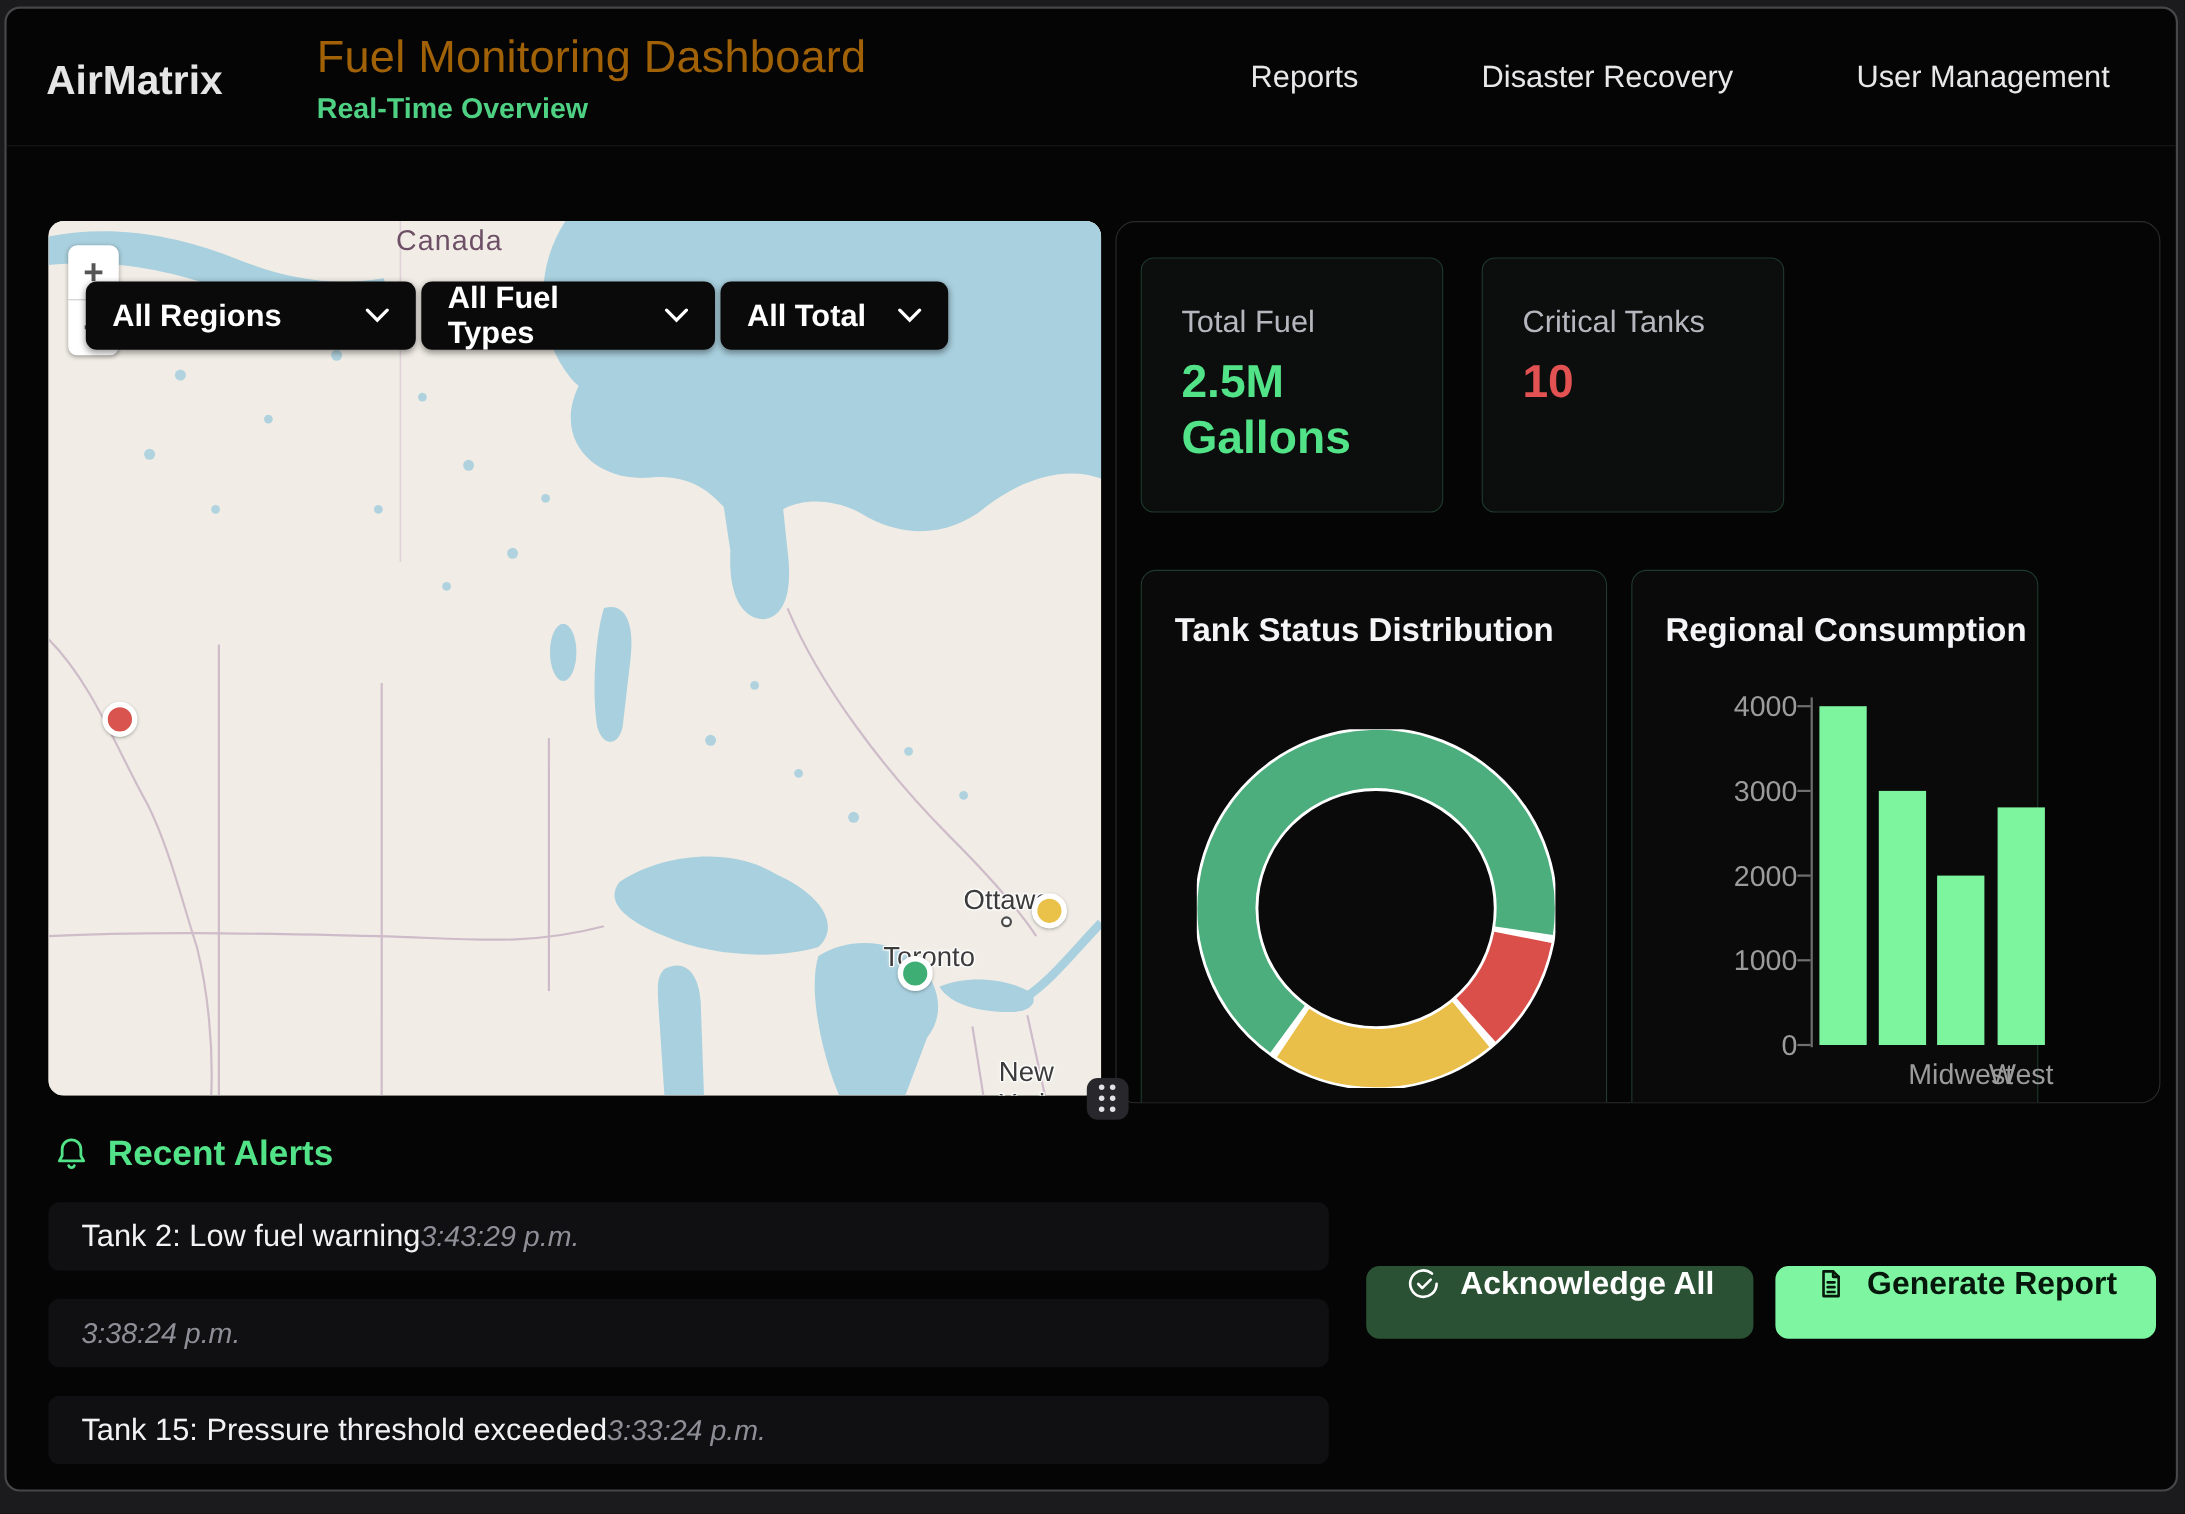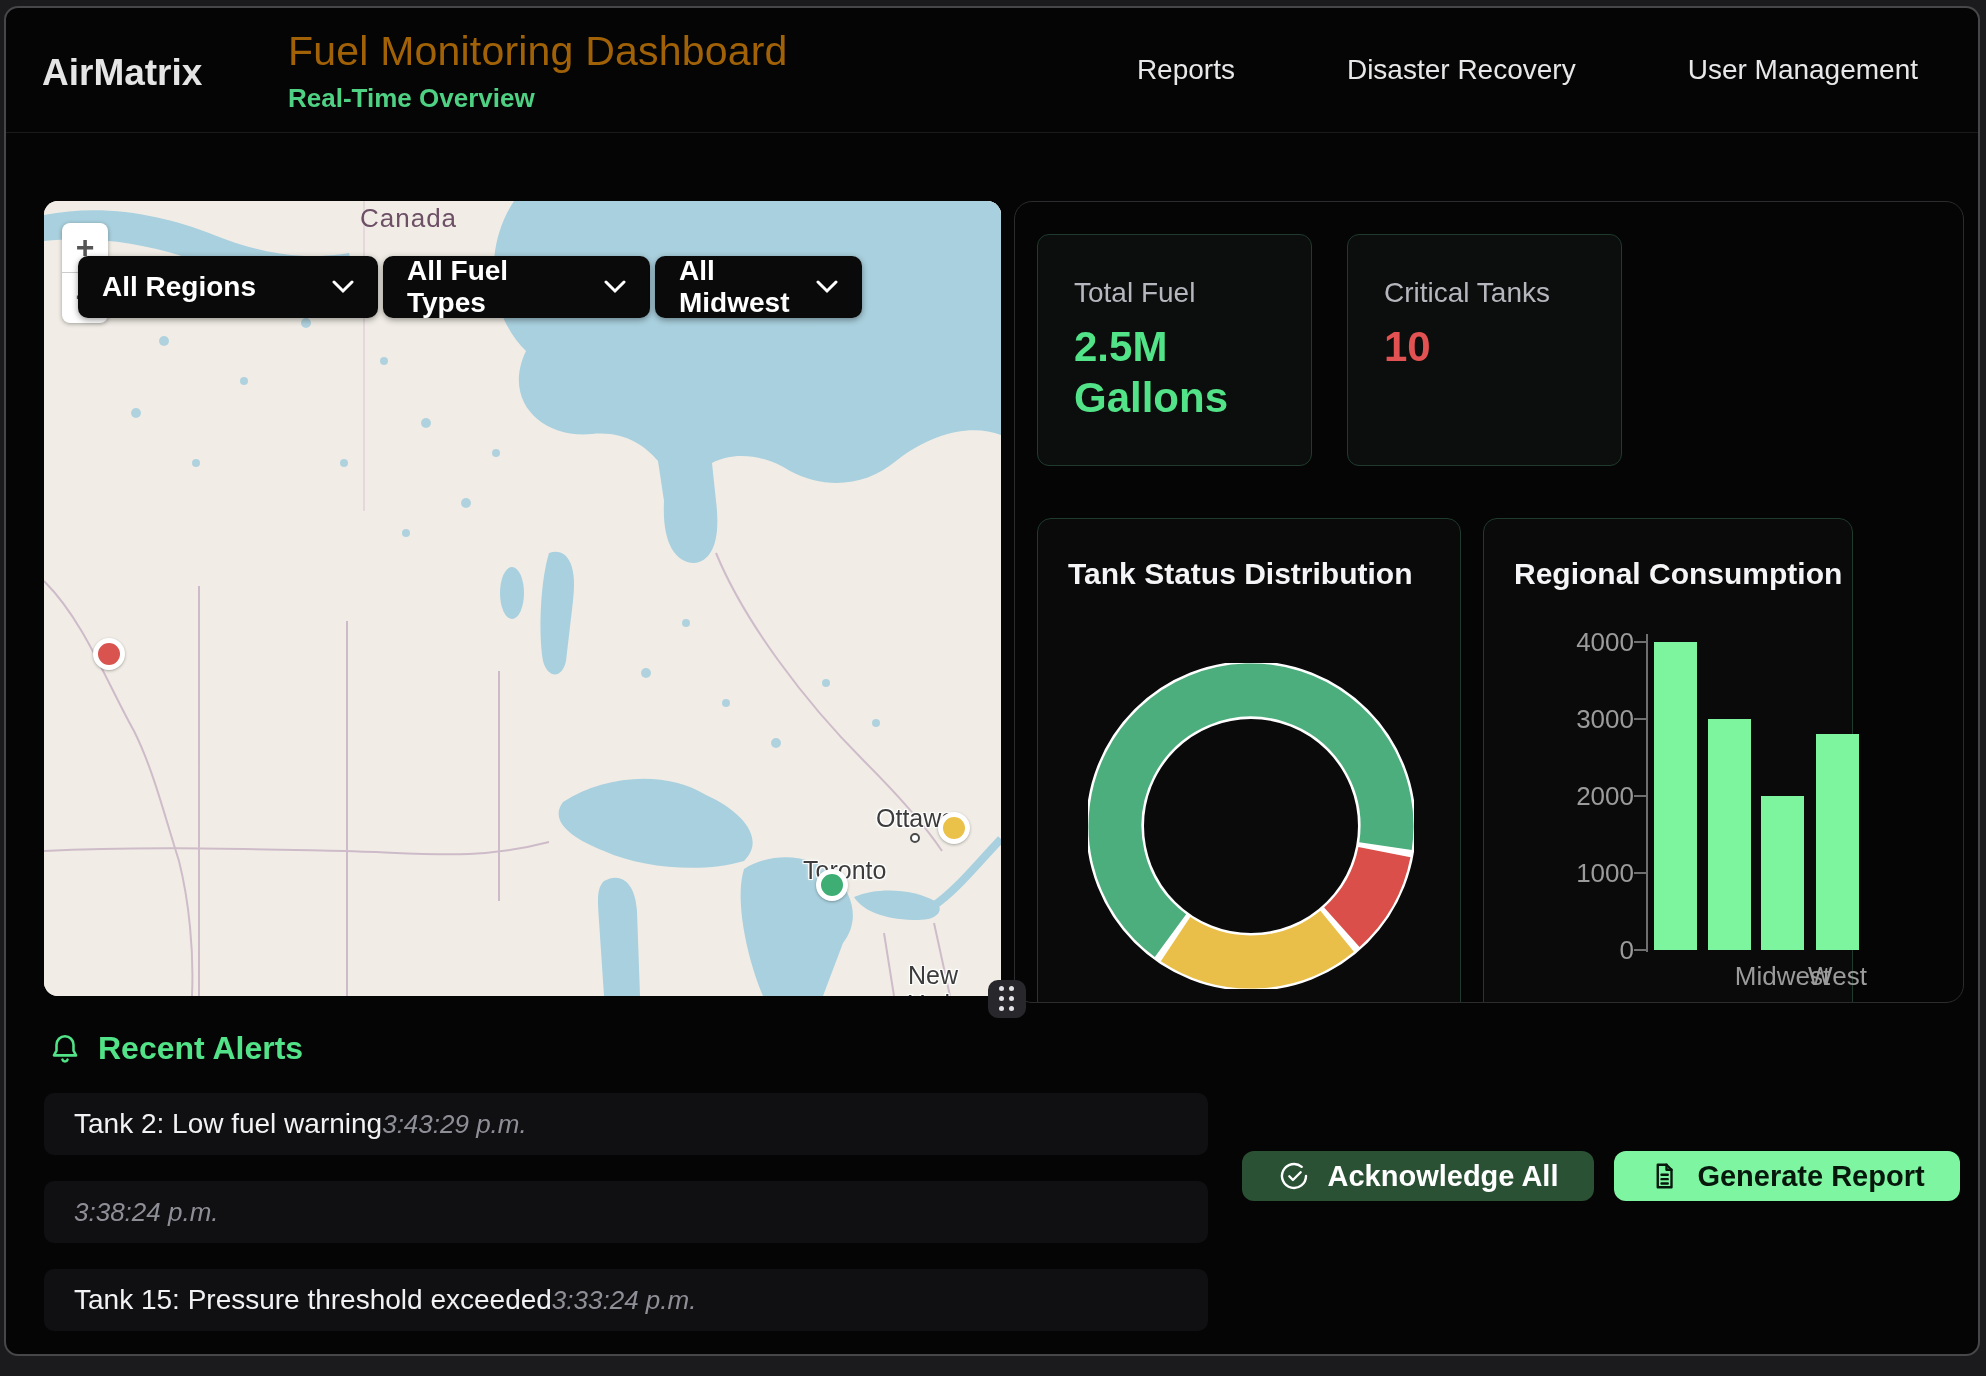--- a/index.html
+++ b/index.html
@@ -68,22 +68,22 @@
   .xlabel { position:absolute; top:442px; width:140px; text-align:center; font-size:26px; color:#9b9b9b; }
 
   
   .alerts-head { position:absolute; left:42px; top:1022px; display:flex; align-items:center; gap:16px; }
   .alerts-title { font-size:32px; font-weight:bold; color:#52e388; }
   .alert-row { position:absolute; left:38px; width:1164px; height:62px; background:#101013;
     border-radius:10px; display:flex; align-items:center; 
     padding:0 30px; cursor:pointer; }
   .alert-msg { font-size:28px; color:#f2f2f4; }
   .alert-time { font-size:26px; color:#8e8e96;font-style:italic; }
-  .btn { position:absolute; top:1143px; height:50px; border-radius:12px; display:flex;
-    align-items:center; justify-content:center; gap:18px; font-size:29px; font-weight:bold;
+  .btn { position:absolute; top:1143px; height:66px; border-radius:12px; display:flex;
+    align-items:flex-start; justify-content:center; gap:18px; font-size:29px; font-weight:bold;
     cursor:pointer; border:none; }
   .btn-ack { left:1236px; width:352px; background:#2a5134; color:#fff; }
   .btn-gen { left:1608px; width:346px; background:#7ef5a1; color:#06170c; }
 </style>
 </head>
 <body>
 
 <div class="app">
 
   <div class="header">
@@ -178,21 +178,21 @@
             <path d="M2 2 L11 11 L20 2" stroke="#fff" stroke-width="3" fill="none" stroke-linecap="round"></path>
           </svg>
       </div>
       <div class="filter">
         <span>All Fuel Types</span>
         <svg class="chev" width="22" height="14" viewBox="0 0 22 14">
             <path d="M2 2 L11 11 L20 2" stroke="#fff" stroke-width="3" fill="none" stroke-linecap="round"></path>
           </svg>
       </div>
       <div class="filter">
-        <span>All Midwest</span>
+        <span>All Total</span>
         <svg class="chev" width="22" height="14" viewBox="0 0 22 14">
             <path d="M2 2 L11 11 L20 2" stroke="#fff" stroke-width="3" fill="none" stroke-linecap="round"></path>
           </svg>
       </div>
     </div>
 
     <div class="map-label" style="left:832px; top:603px;">Ottawa</div>
     <div class="towndot" style="left:866px; top:632px;"></div>
     <div class="map-label" style="left:759px; top:655px;">Toronto</div>
     <div class="map-label" style="left:864px; top:760px;">New York</div>

